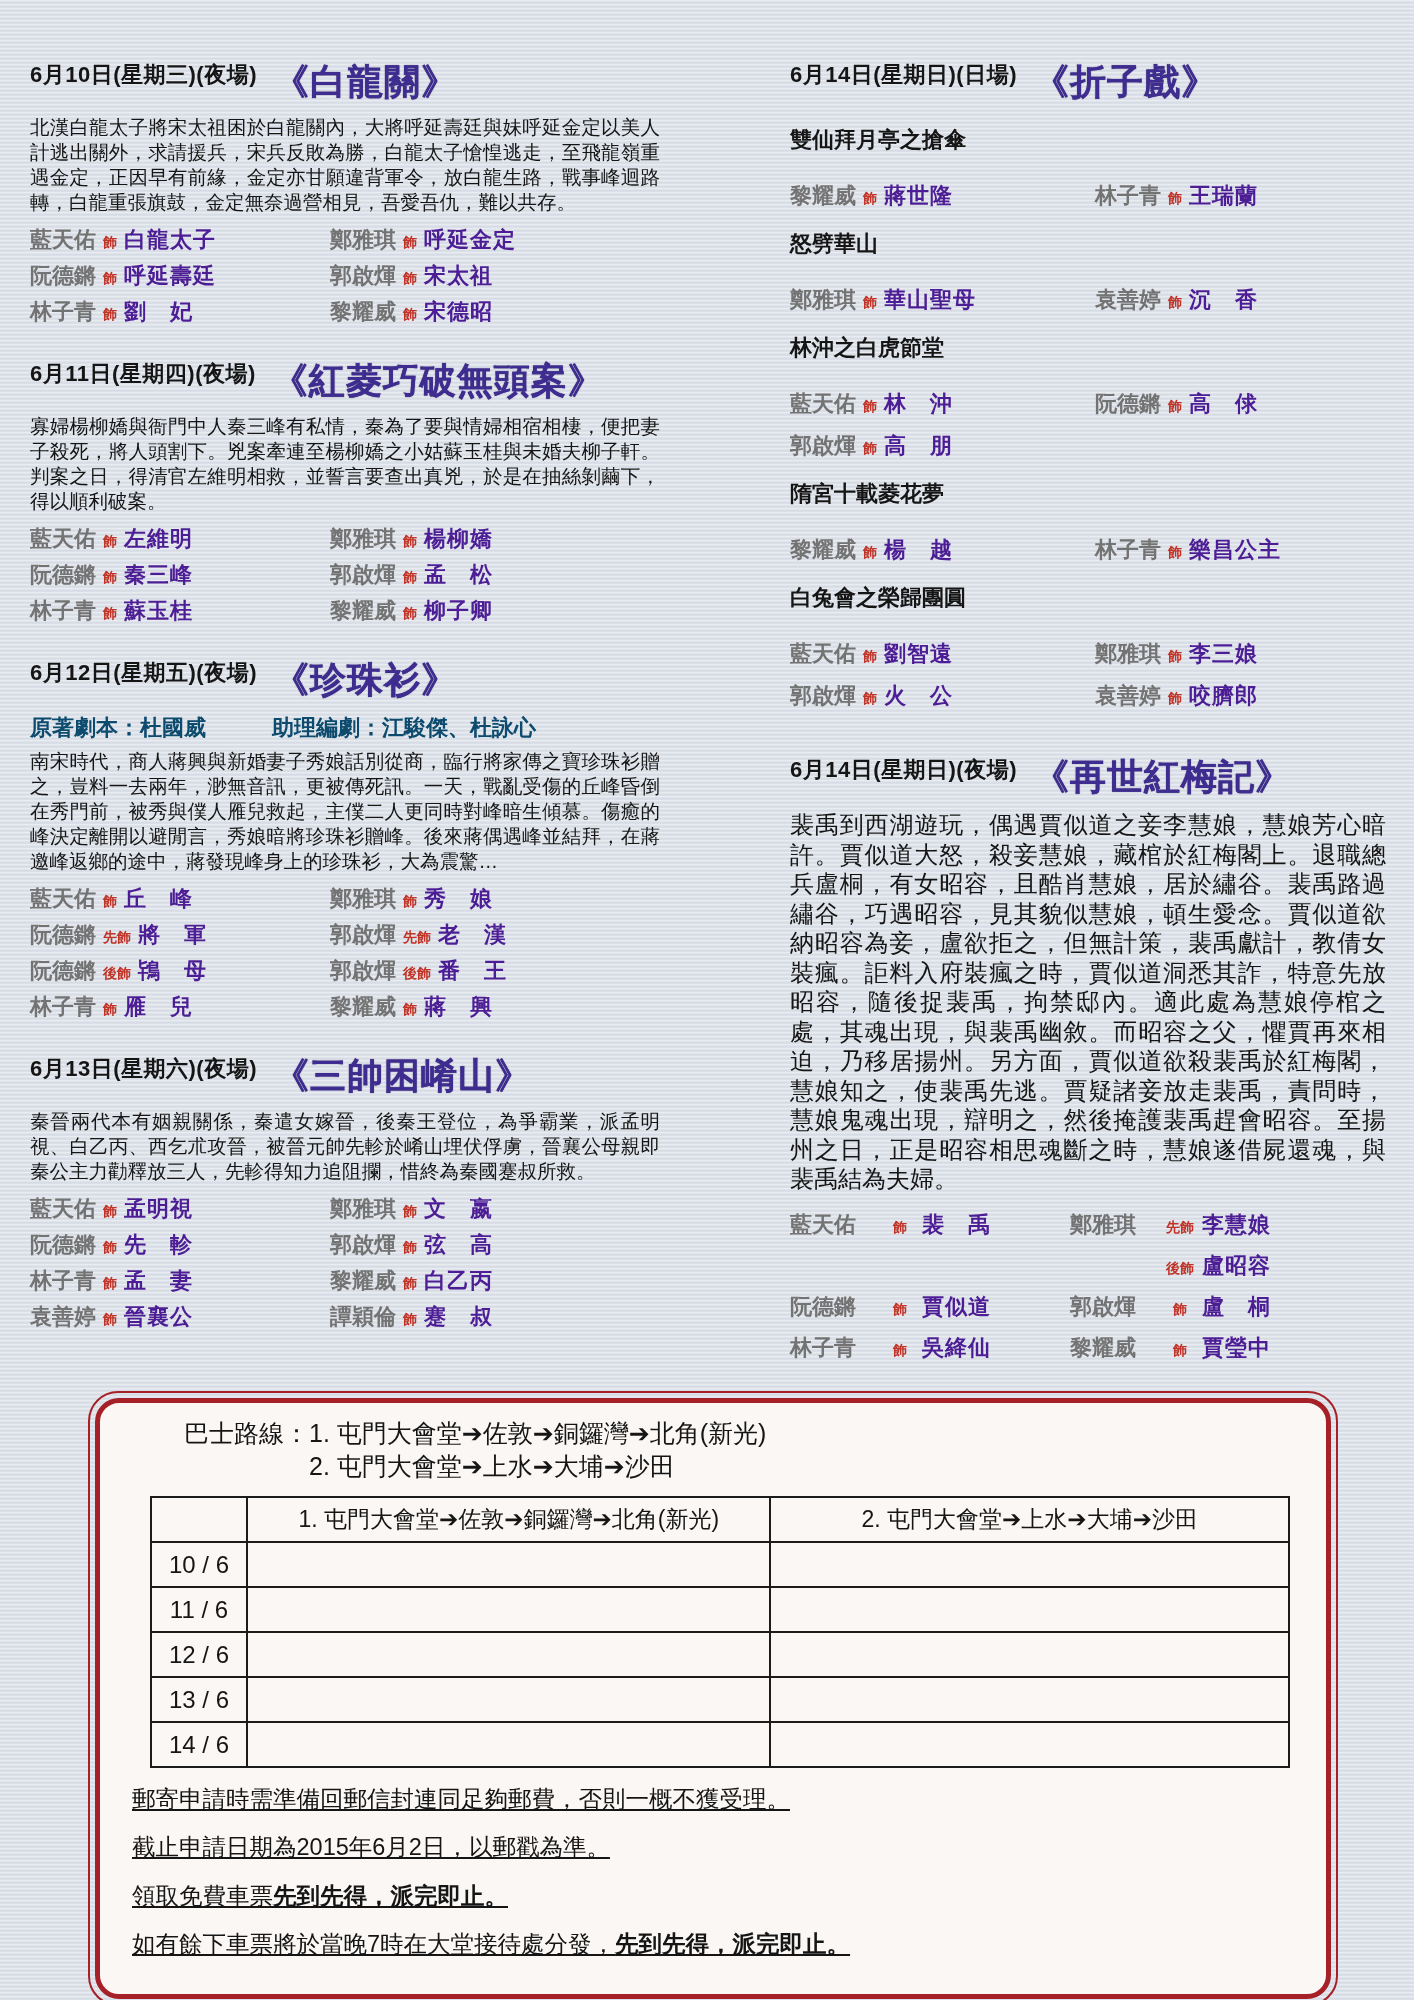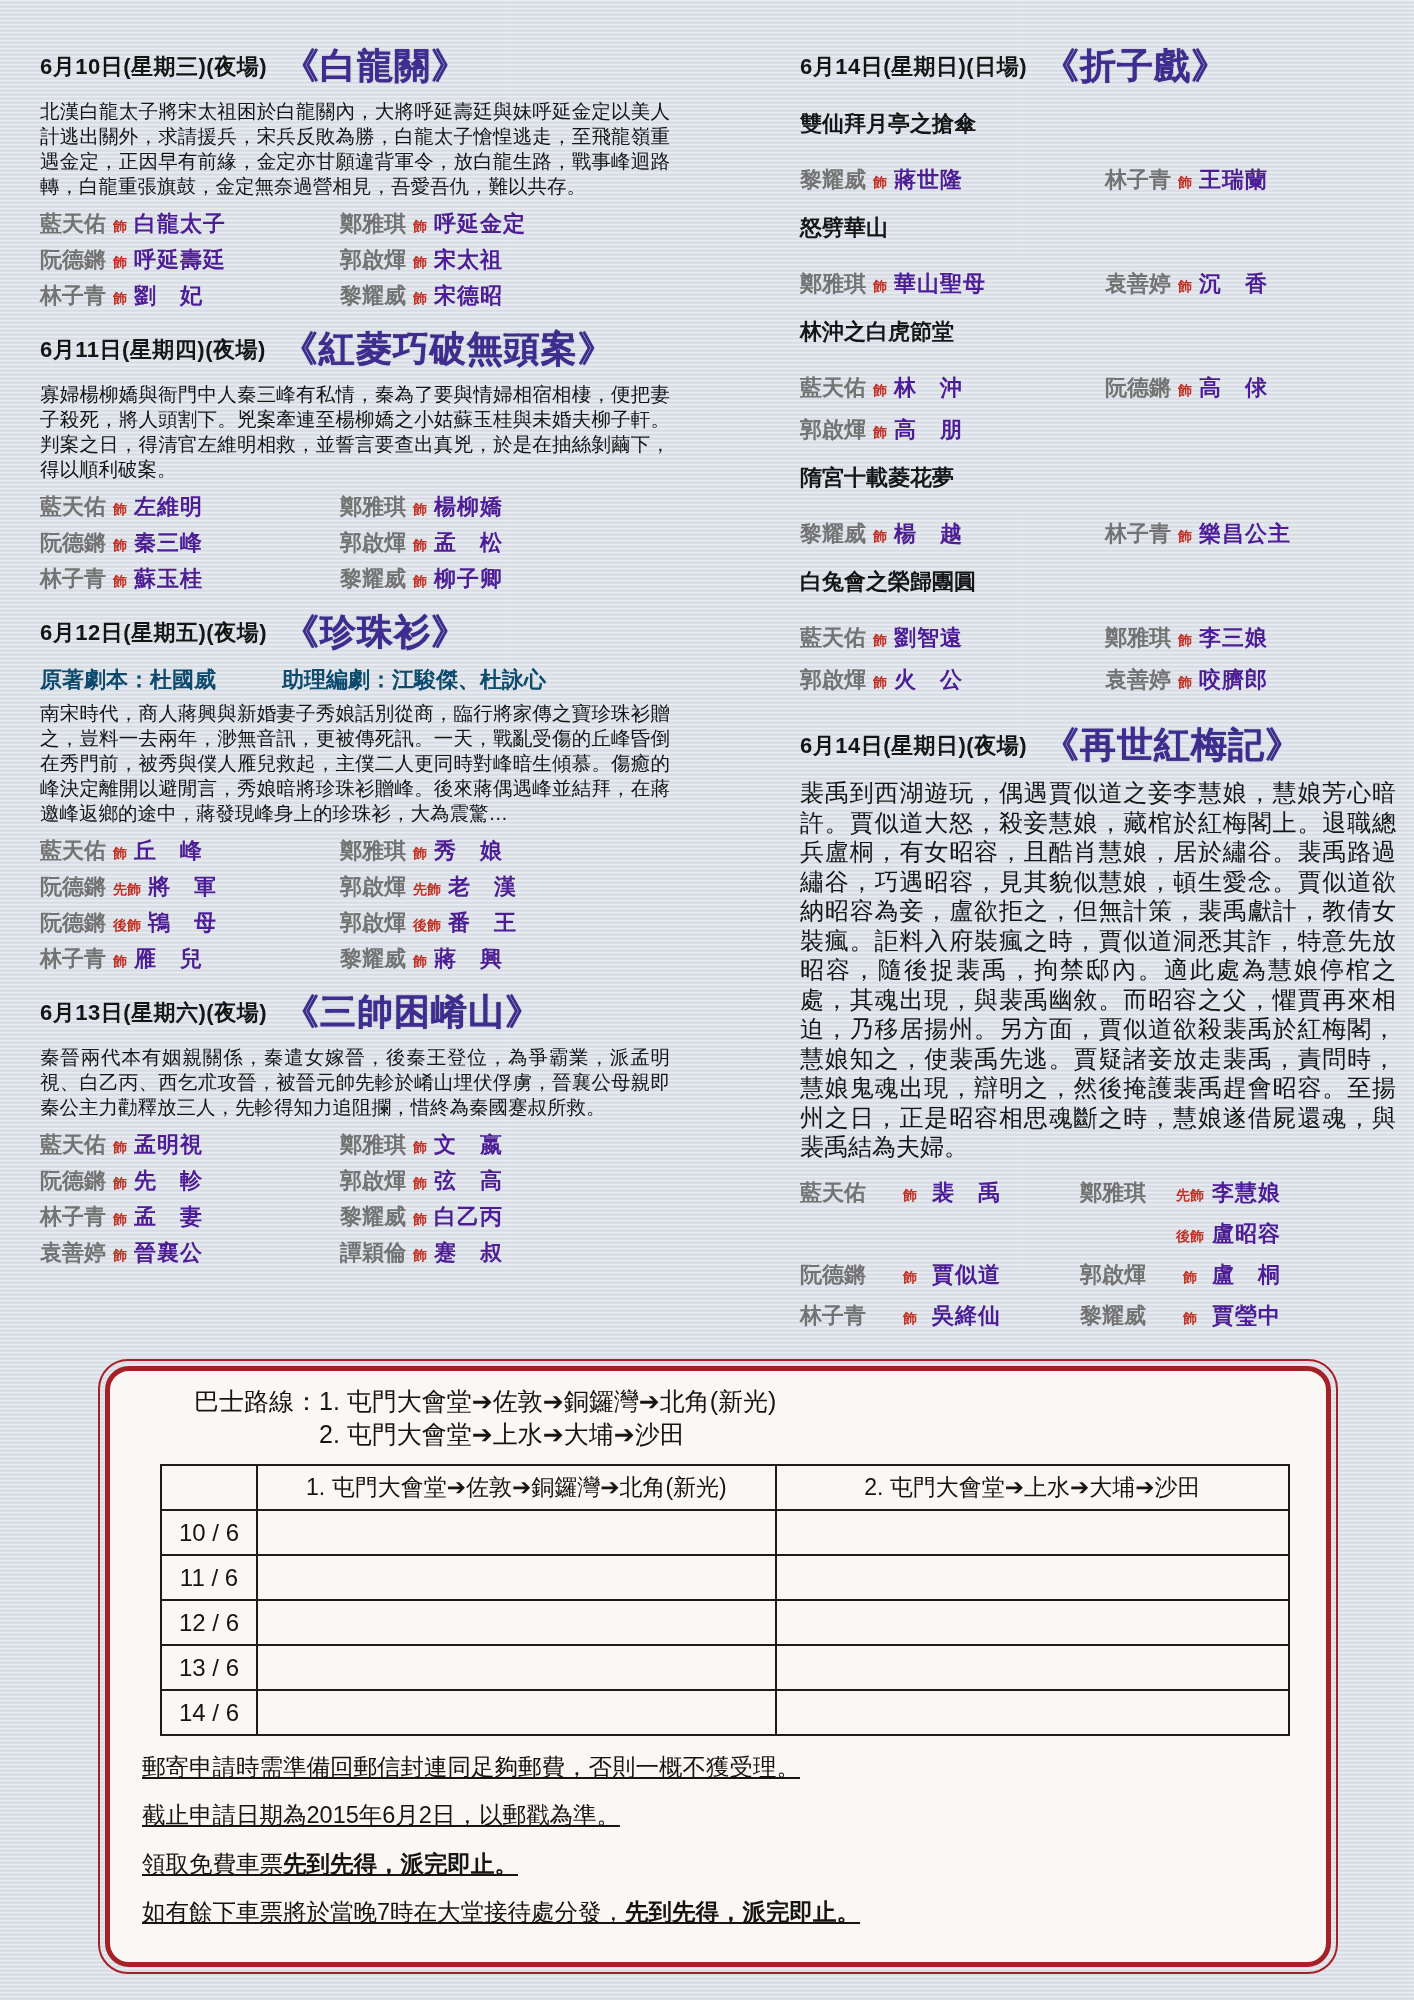--- a/index.html
+++ b/index.html
@@ -6,29 +6,29 @@
   body{
     width:1414px;height:2000px;overflow:hidden;
     background:#dde2e9;
     background-image:repeating-linear-gradient(180deg,
       rgba(255,255,255,.35) 0px, rgba(255,255,255,.35) 1px,
       rgba(190,198,210,.25) 2px, rgba(221,226,233,0) 4px);
     font-family:"Liberation Sans", sans-serif;
     color:#151515;
     -webkit-font-smoothing:antialiased;
   }
-  .page{width:1414px;height:1476px;position:relative;box-sizing:border-box;padding:42px 24px 0 40px;}
+  .page{width:1414px;height:1476px;position:relative;box-sizing:border-box;padding:42px 24px 0 30px;}
   .columns{display:flex;gap:26px;}
   .col-left{width:630px;flex:0 0 630px;}
   .col-right{width:700px;flex:0 0 700px;padding-left:104px;box-sizing:border-box;}
 
   .show{margin-bottom:14px;}
   .show-header{display:flex;align-items:center;margin-bottom:8px;}
   .show-date{font-size:22px;font-weight:bold;letter-spacing:.5px;white-space:nowrap;}
-  .show-title{font-size:36px;font-weight:bold;color:#3e2c90;margin:0 0 0 16px;letter-spacing:1px;white-space:nowrap;text-shadow:0 0 1px #2a1b66;}
+  .show-title{font-size:36px;font-weight:bold;color:#3e2c90;margin:16px 0 0 16px;letter-spacing:1px;white-space:nowrap;text-shadow:0 0 1px #2a1b66;}
   .credits{font-size:22px;font-weight:bold;color:#0c4a6e;margin:2px 0 6px;}
   .synopsis{font-size:19.5px;line-height:25px;text-align:justify;margin:0 0 10px;}
   .cast{display:grid;grid-template-columns:300px 1fr;row-gap:6px;font-family:Liberation Serif, serif;}
   .cast-item{white-space:nowrap;}
   .actor{font-size:22px;font-weight:bold;color:#737373;}
   .tag{font-size:14px;font-weight:bold;color:#c13327;margin:0 7px;}
   .role{font-size:22px;font-weight:bold;color:#4c1d95;letter-spacing:1px;}
 
   .excerpt-name{font-size:22px;font-weight:bold;margin:18px 0 26px;}
   .m-cast{display:grid;grid-template-columns:305px 1fr;row-gap:12px;margin-bottom:4px;}

